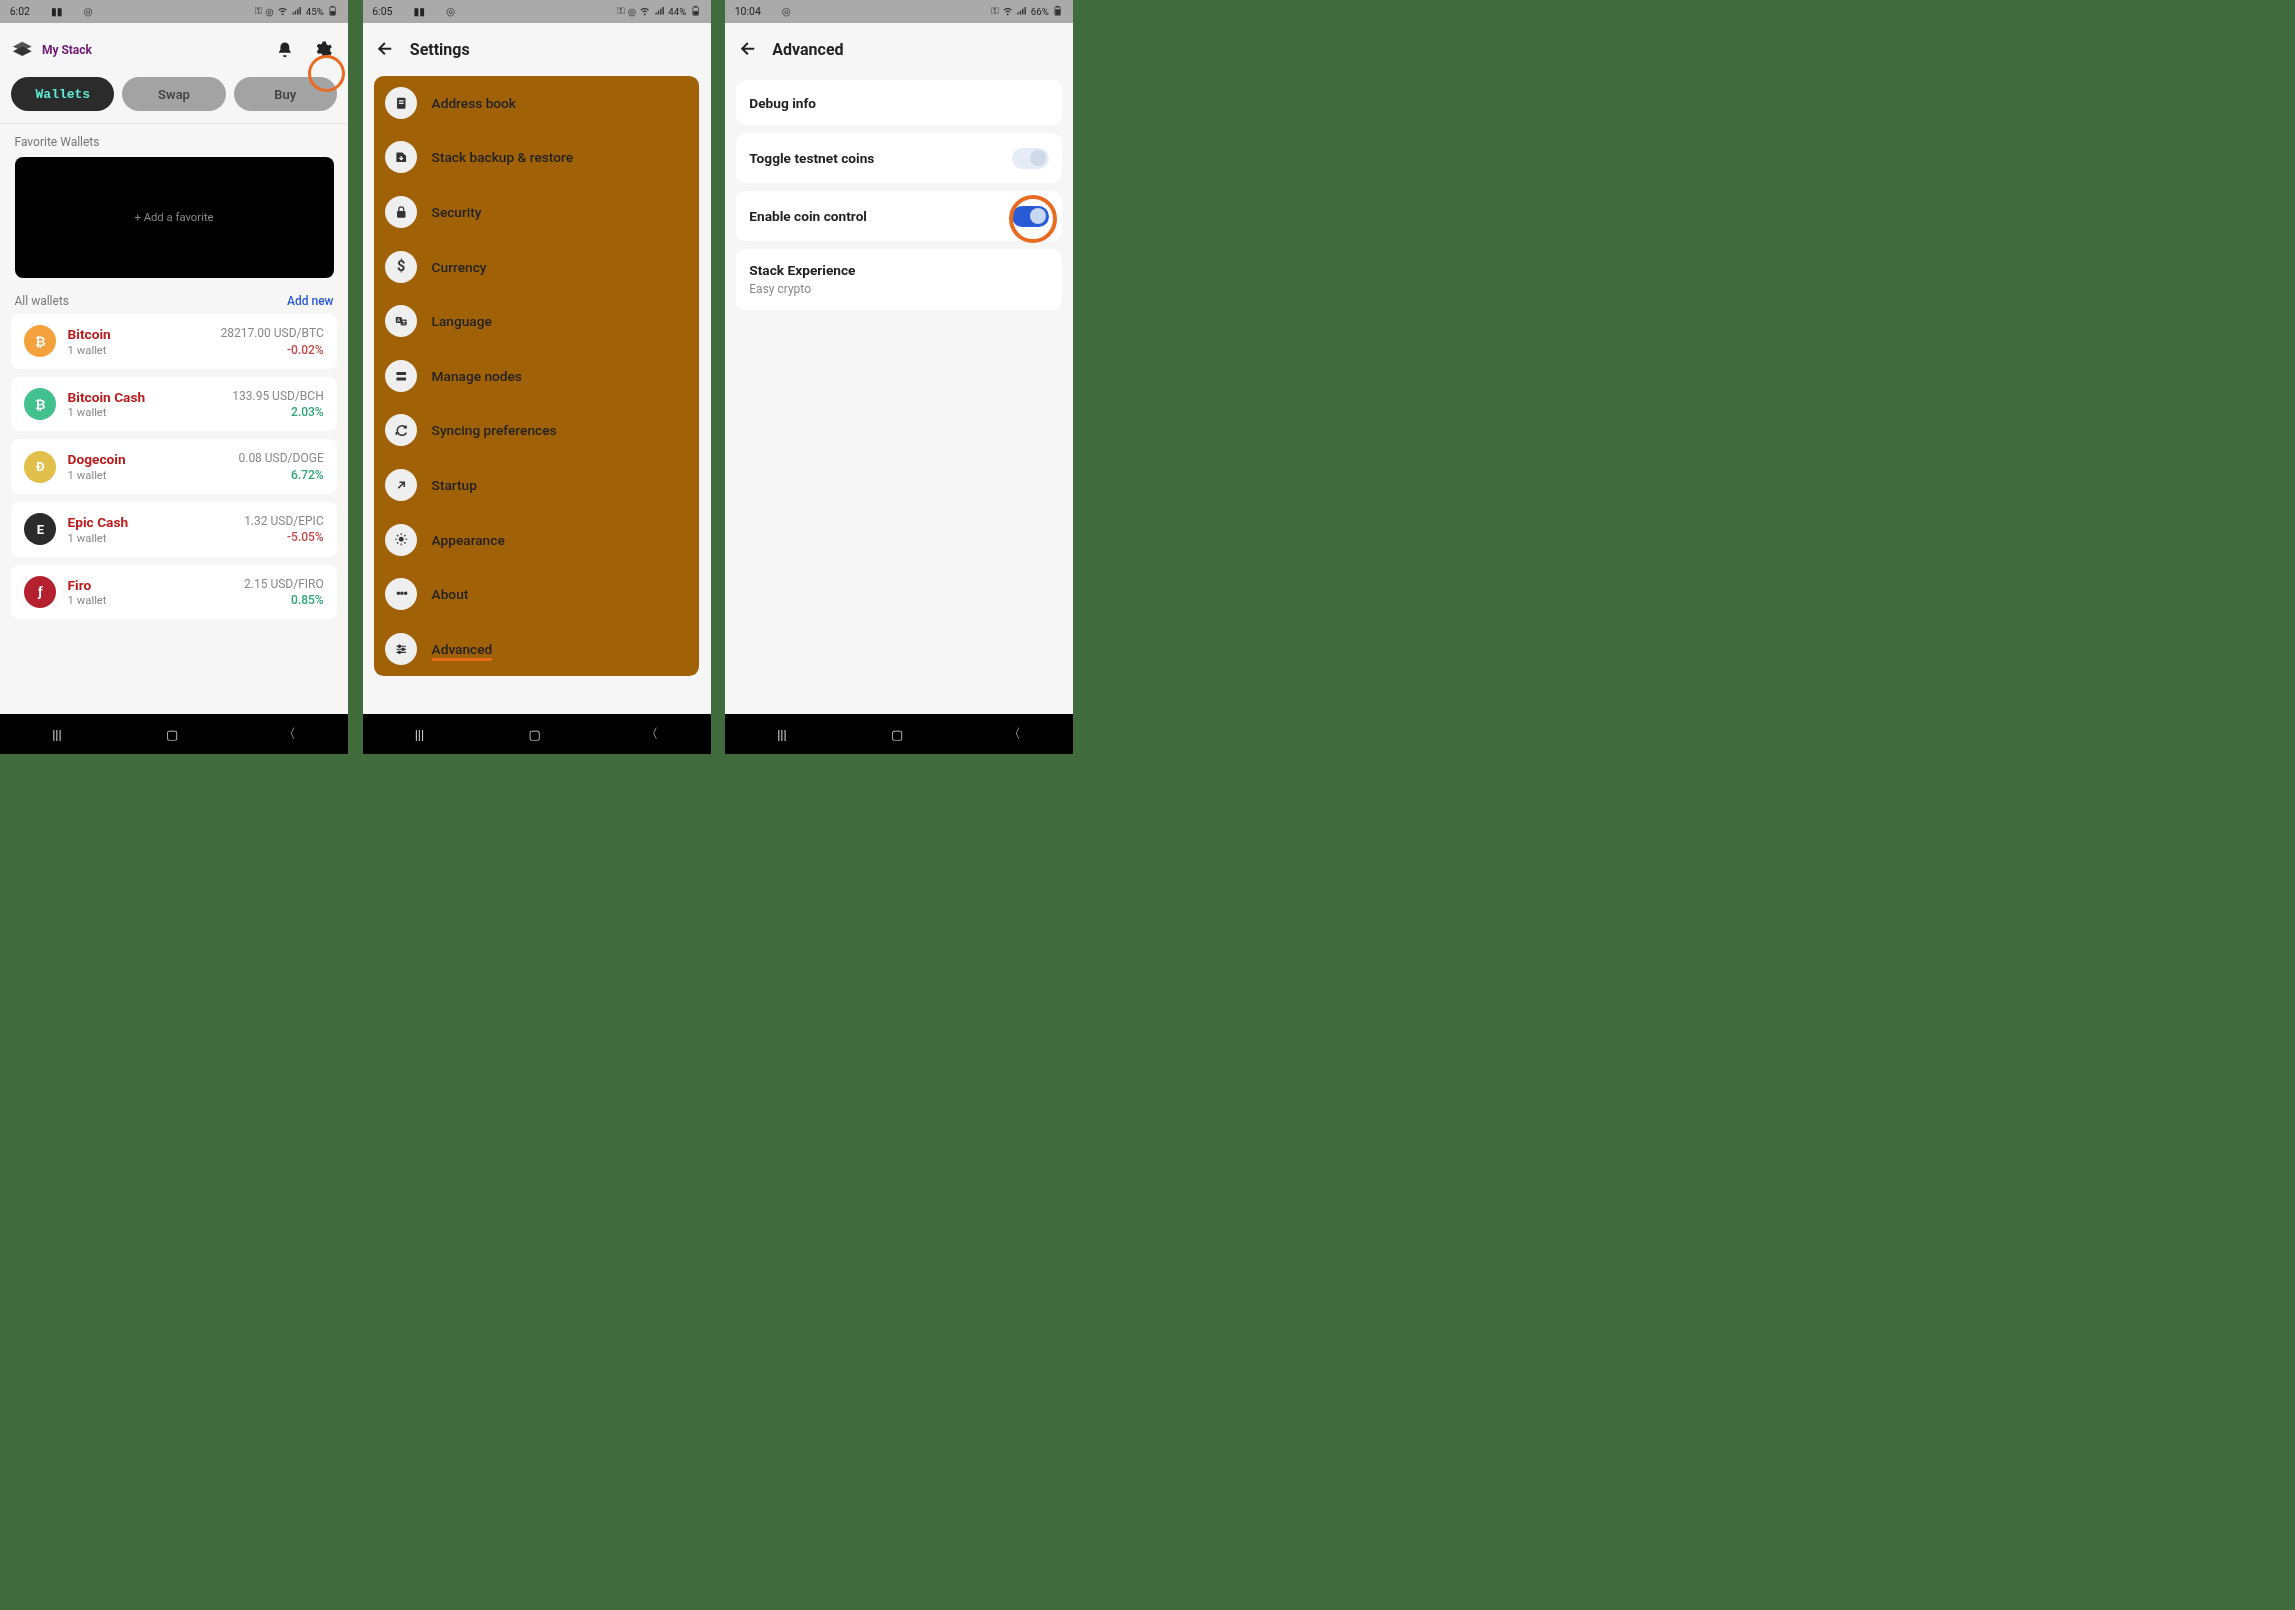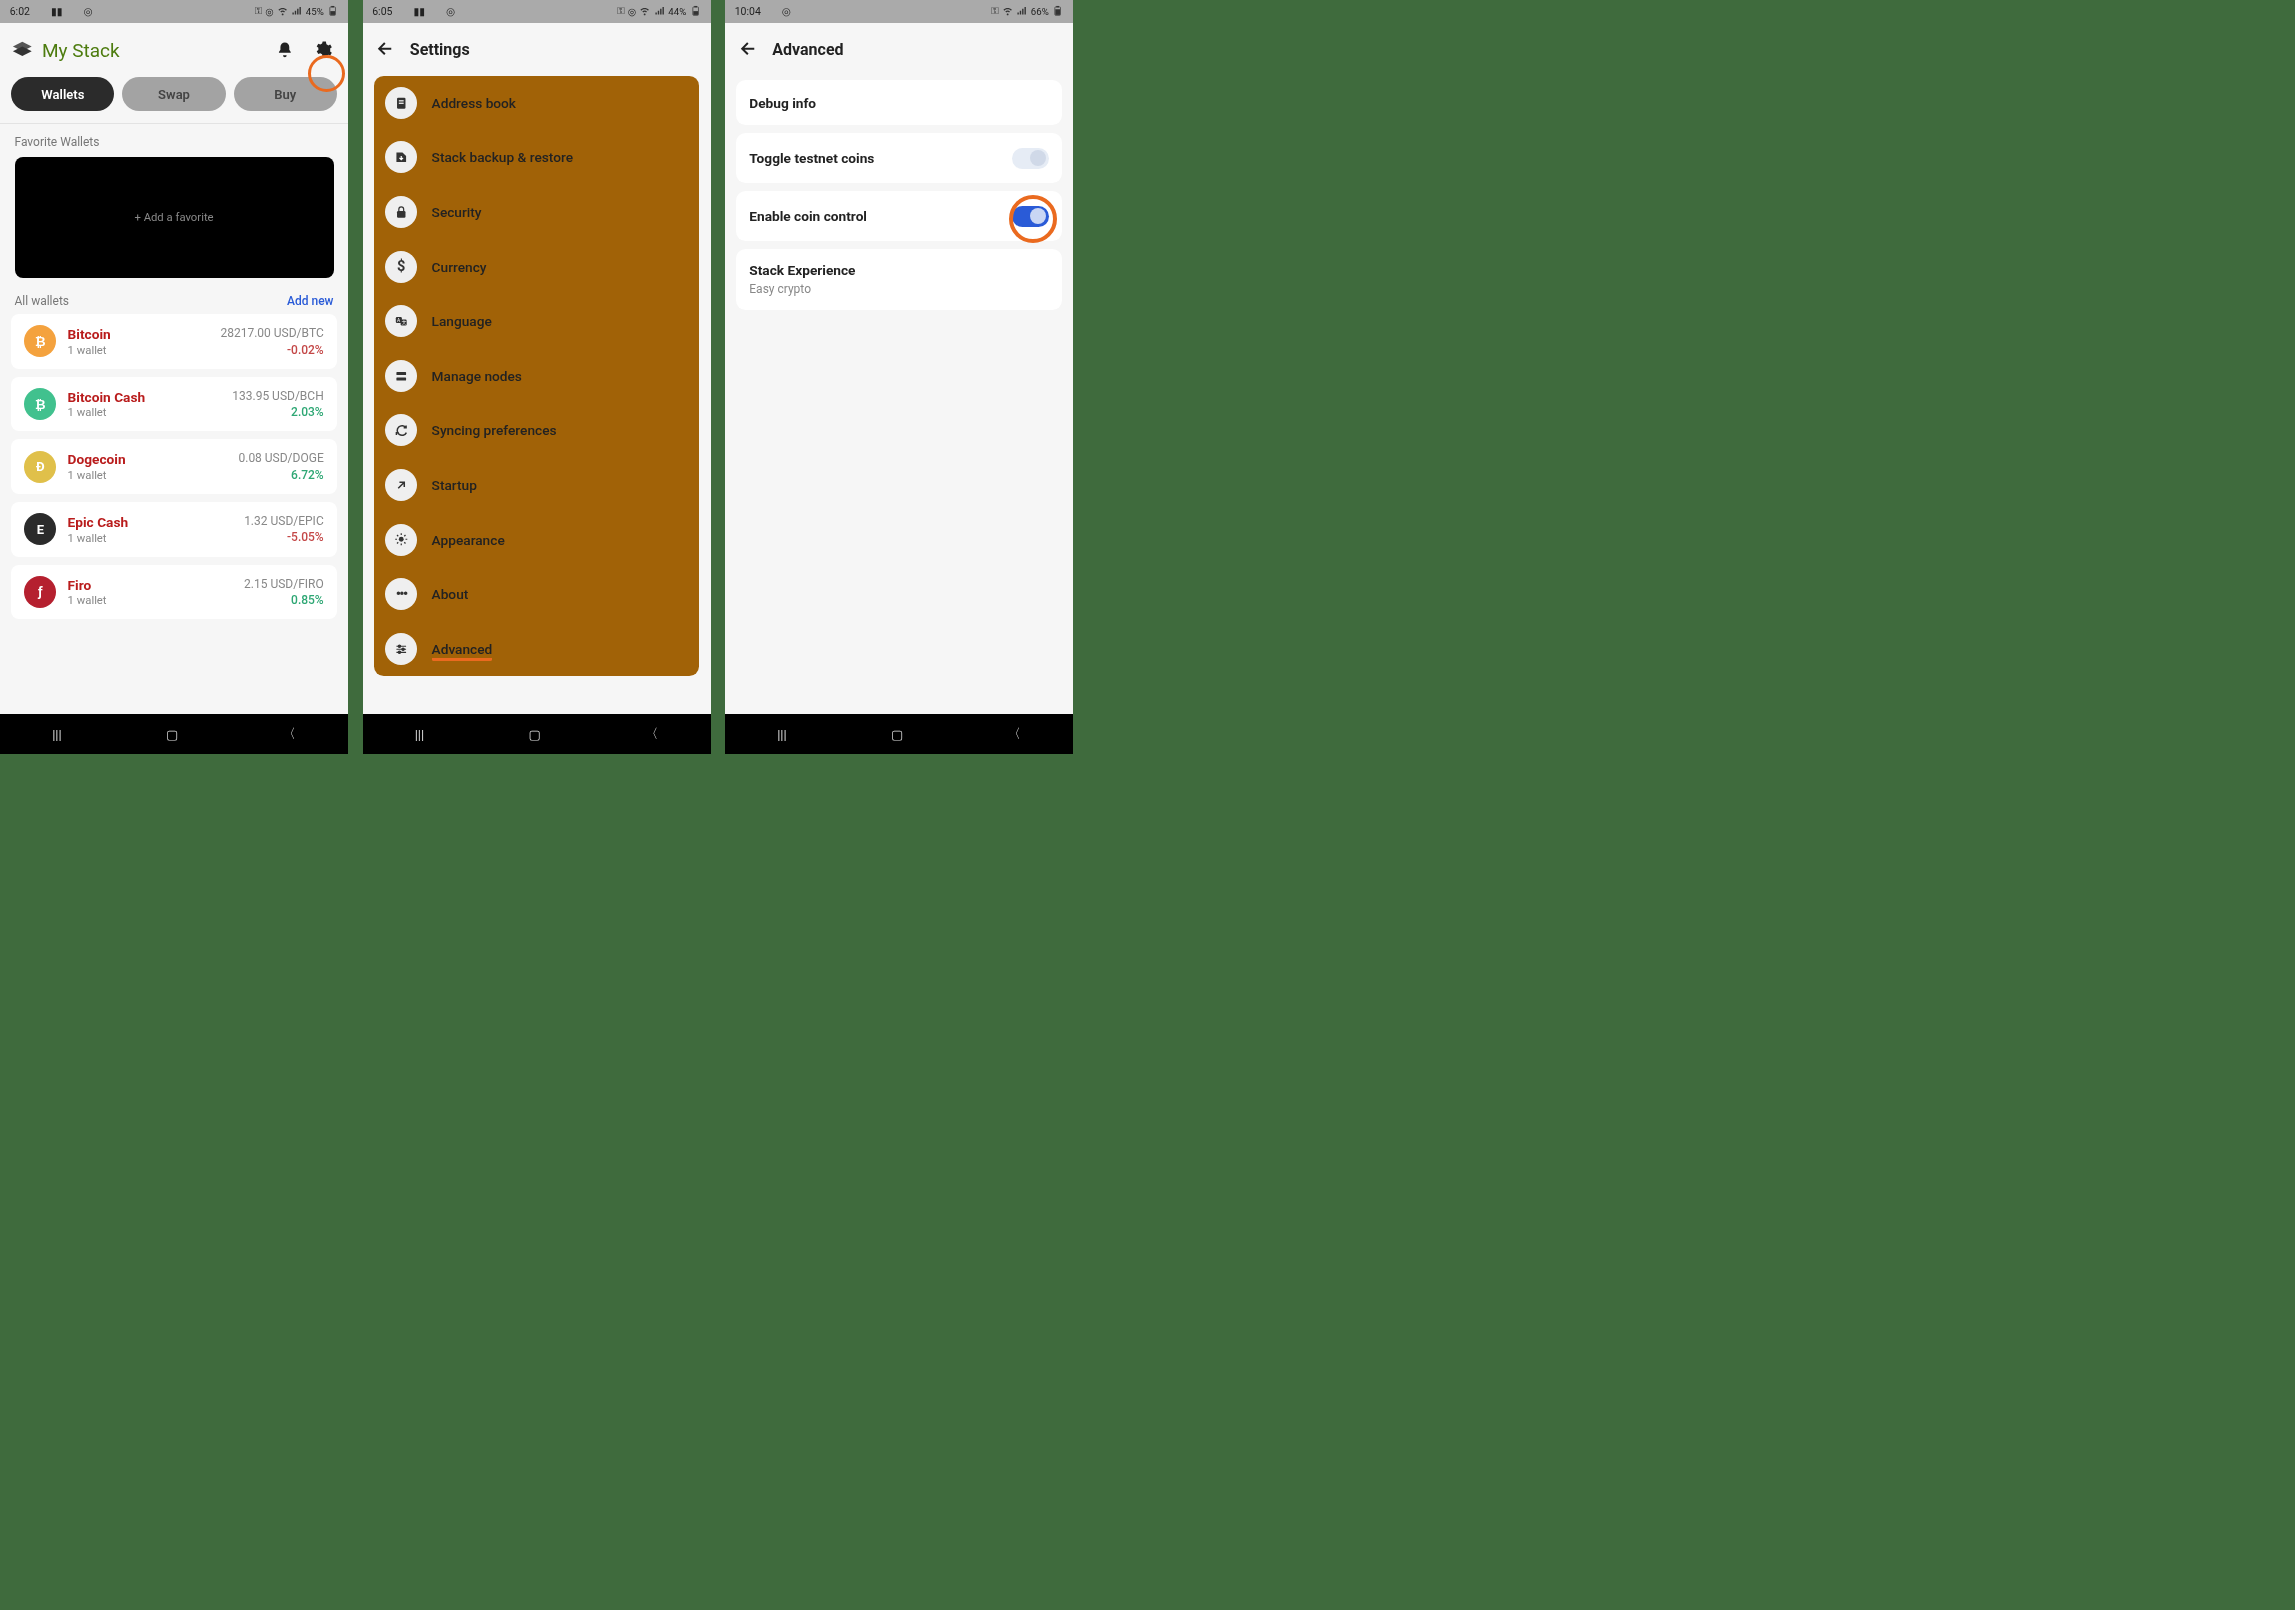--- a/index.html
+++ b/index.html
@@ -35,36 +35,36 @@
   }
   .status-left { display: flex; align-items: center; gap: 21px; }
   .status-right { display: flex; align-items: center; gap: 3.2px; font-size: 9.7px; }
   .status-right svg { width: 11.3px; height: 11.3px; }
   .content { flex: 1; background: #f6f6f6; overflow: hidden; display:flex; flex-direction:column; }
   
   .header1 {
     display: flex; align-items: center; padding: 13px 11.3px 8px 11.3px;
   }
   .logo-stack { width: 22.6px; height: 22.6px; margin-right: 8px; position: relative; }
-  .app-title { font-size: 19px; font-weight: 400; color: #4d7c0f; flex:1; }
+  .app-title { font-size: 12px; font-weight: 700; color: #701a75; flex:1; }
   .hdr-icons { display: flex; align-items: center; gap: 8px; }
   .icon-btn { width: 29px; height: 29px; display:flex; align-items:center; justify-content:center; border-radius:50%; }
   .highlight-ring {
     border: 3.2px solid #ea6a1f;
     width: 37px; height:37px; border-radius:50%; position:absolute;
     right: 3.2px; top: 32px; pointer-events:none;
   }
   
   .tabs { display:flex; gap:8px; padding: 4.8px 11.3px 11.3px 11.3px; }
   .tab {
     flex:1; height: 34px; border-radius: 17px; background:#a3a3a3;
     display:flex; align-items:center; justify-content:center;
     font-size:13px; font-weight:600; color:#444;
   }
-  .tab.active { background:#2b2b2b; color:#ffffff; }
+  .tab.active { background:#2b2b2b; color:#5eead4;font-family:Liberation Mono, monospace; }
   .divider { height:0.8px; background:#e3e3e3; margin: 0 0 9.7px 0; }
   .section-label { font-size:12px; color:#777; padding: 1.6px 14.5px 8px 14.5px; }
   .fav-box {
     margin: 0 14.5px 16px 14.5px; height: 121px; background:#000000; border-radius:8px;
     display:flex; align-items:center; justify-content:center;
     color:#888; font-size:11.3px;
   }
   .row-header { display:flex; justify-content:space-between; padding: 0 14.5px 6.4px 14.5px; align-items:center;}
   .row-header .lab { font-size:12px; color:#777; }
   .row-header .link { font-size:12px; color:#2a5bd7; font-weight:500; }

